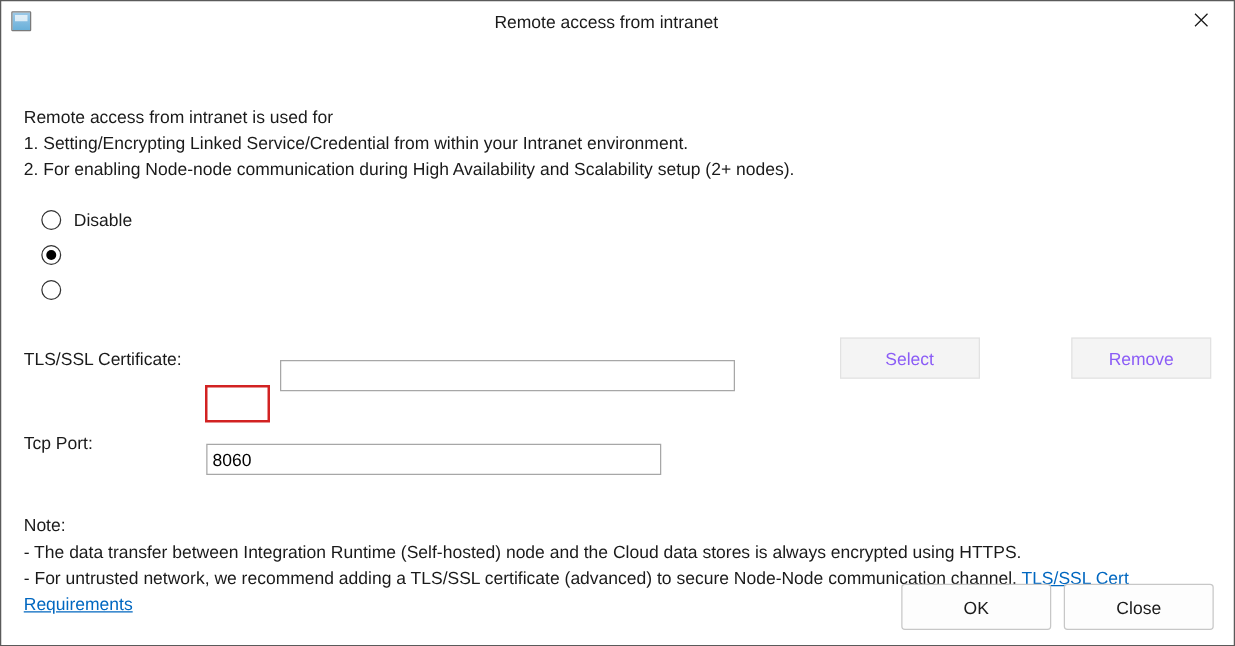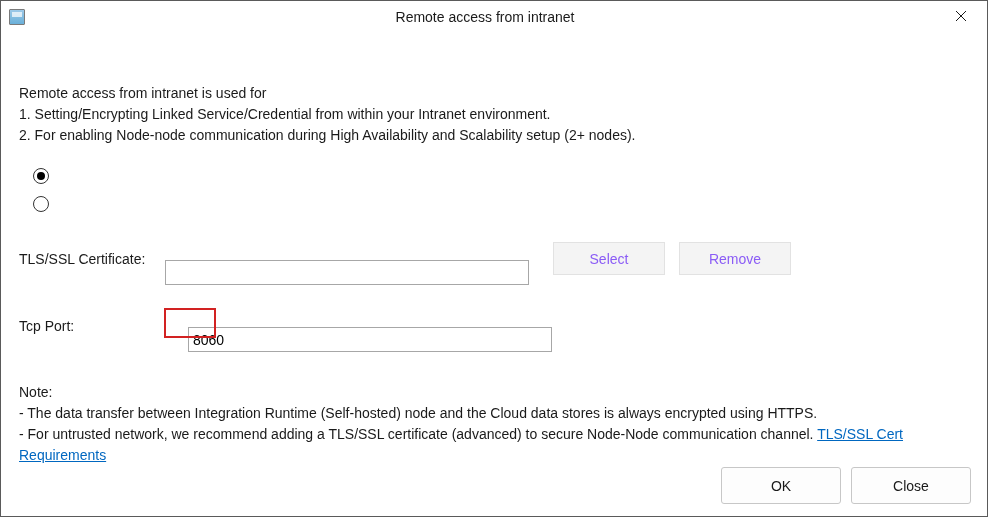--- a/index.html
+++ b/index.html
@@ -160,35 +160,39 @@
 
 <div class="content">
   <div class="intro-text">
     <div>Remote access from intranet is used for</div>
     <div>1. Setting/Encrypting Linked Service/Credential from within your Intranet environment.</div>
     <div>2. For enabling Node-node communication during High Availability and Scalability setup (2+ nodes).</div>
   </div>
 
   <div class="radio-group">
     <div class="radio-item">
+      <span class="radio-circle"></span>
+      <span>Disable</span>
+    </div>
+    <div class="radio-item">
       <span class="radio-circle selected"></span>
     </div>
     <div class="radio-item">
       <span class="radio-circle"></span>
     </div>
   </div>
 
-  <div class="form-row" style="margin-top:20px;">
+  <div class="form-row" style="margin-top:20px;justify-content:space-between;">
     <span class="form-label">TLS/SSL Certificate:</span>
     <input class="text-input cert-input" type="text" value="" style="">
     <button class="btn select" disabled="">Select</button>
     <button class="btn remove" disabled="">Remove</button>
   </div>
 
-  <div class="form-row" style="margin-top:14px;gap:23px;">
+  <div class="form-row" style="margin-top:14px;">
     <span class="form-label">Tcp Port:</span>
     <input class="text-input port-input" type="text" value="8060" style="">
   </div>
 
   <div class="note-section">
     <div>Note:</div>
     <div> - The data transfer between Integration Runtime (Self-hosted) node and the Cloud data stores is always encrypted using HTTPS.</div>
     <div>
       <span> - For untrusted network, we recommend adding a TLS/SSL certificate (advanced) to secure Node-Node communication channel. </span><a>TLS/SSL Cert Requirements</a>
     </div>

